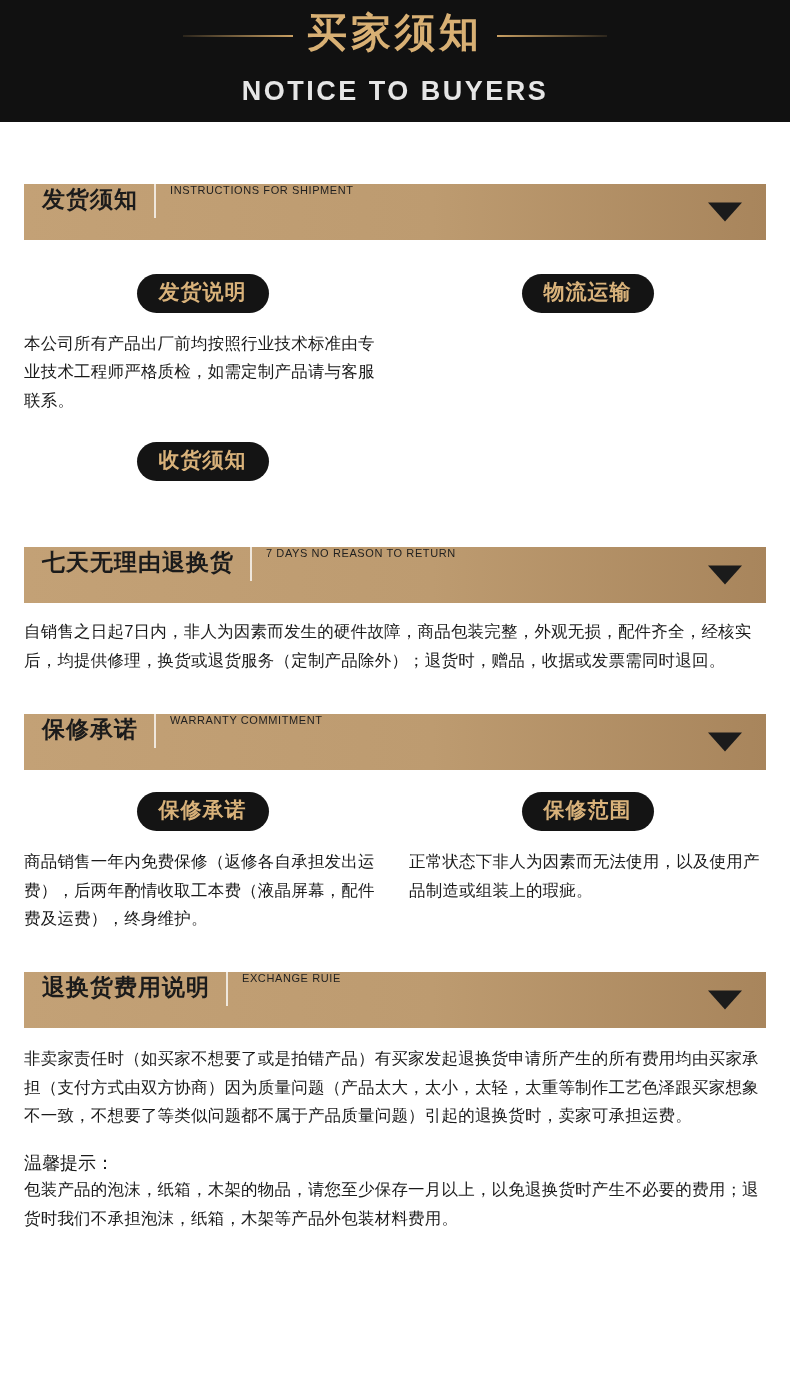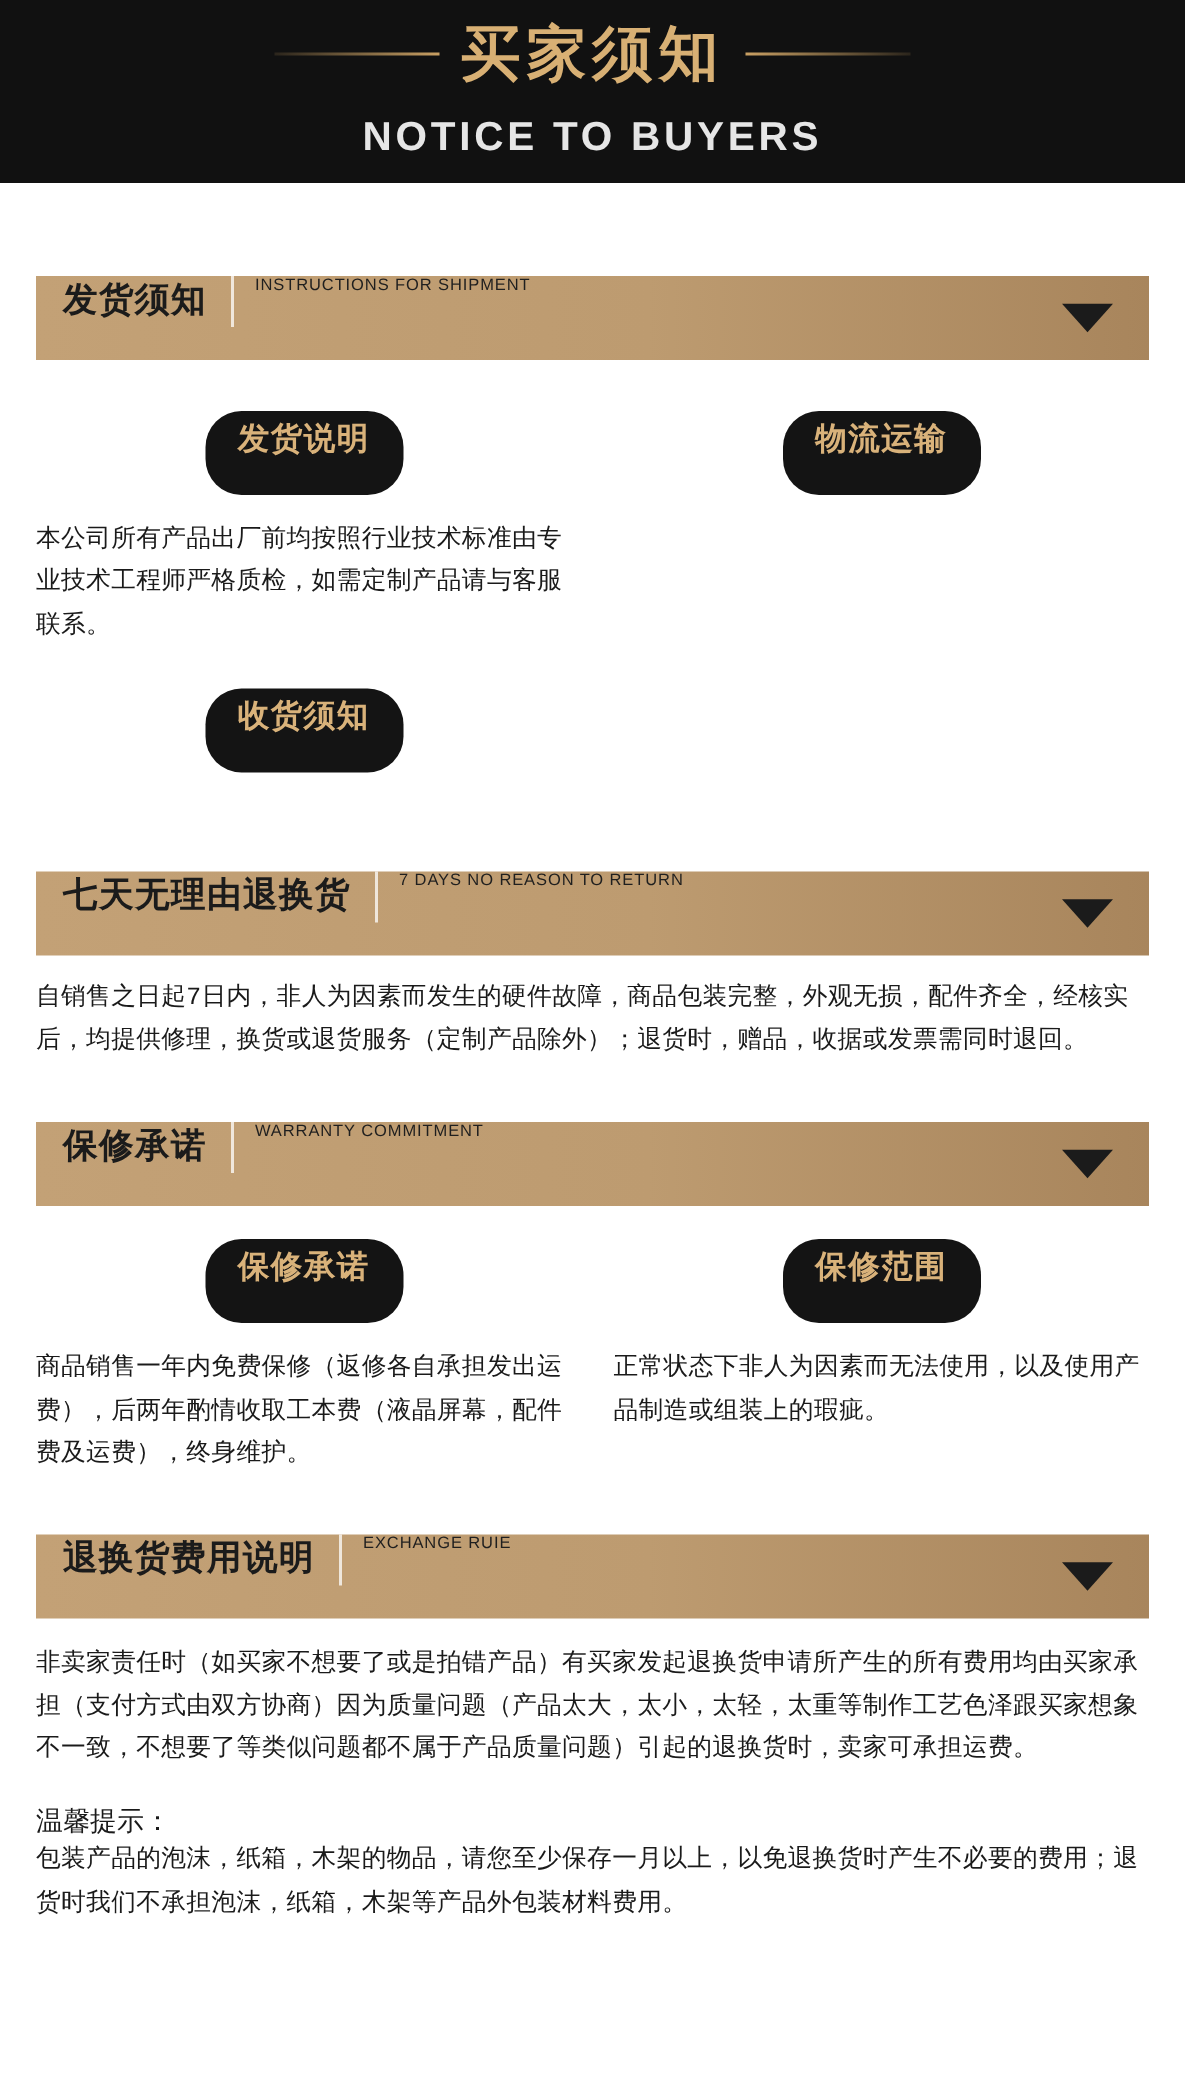--- a/index.html
+++ b/index.html
@@ -39,21 +39,21 @@
   }
   .header-rule.right {
     background: linear-gradient(to left, rgba(190,150,90,0.15), #c9a063);
   }
   .header-cn {
     font-size: 40px;
     font-weight: bold;
     letter-spacing: 4px;
     color: #d8b074;
     line-height: 1;
-    font-family: Liberation Sans, sans-serif;
+    font-family: Liberation Mono, monospace;
   }
   .header-en {
     margin-top: 20px;
     font-size: 27px;
     font-weight: bold;
     letter-spacing: 2.5px;
     color: #e6e6e6;
   }
 
   
@@ -101,33 +101,33 @@
   }
 
   
   .pill {
     display: inline-block;
     background: #141414;
     color: #d9b27a;
     font-size: 21px;
     font-weight: bold;
     letter-spacing: 1px;
-    padding: 7px 22px 26px;
+    padding: 7px 22px 9px;
     border-radius: 24px;
     line-height: 1.1;
     font-family: "DejaVu Sans", "Liberation Sans", sans-serif;
   }
   .pill-wrap { text-align: center; }
 
   
   .body-text {
     font-size: 16.5px;
     line-height: 1.72;
     color: #1a1a1a;
-    font-family: Liberation Mono, monospace;
+    font-family: Liberation Sans, sans-serif;
     letter-spacing: 0.2px;
   }
   .col-wrap {
     display: flex;
     width: 742px;
     margin: 0 auto;
     gap: 28px;
   }
   .col { flex: 1 1 0; min-width: 0; }
 

